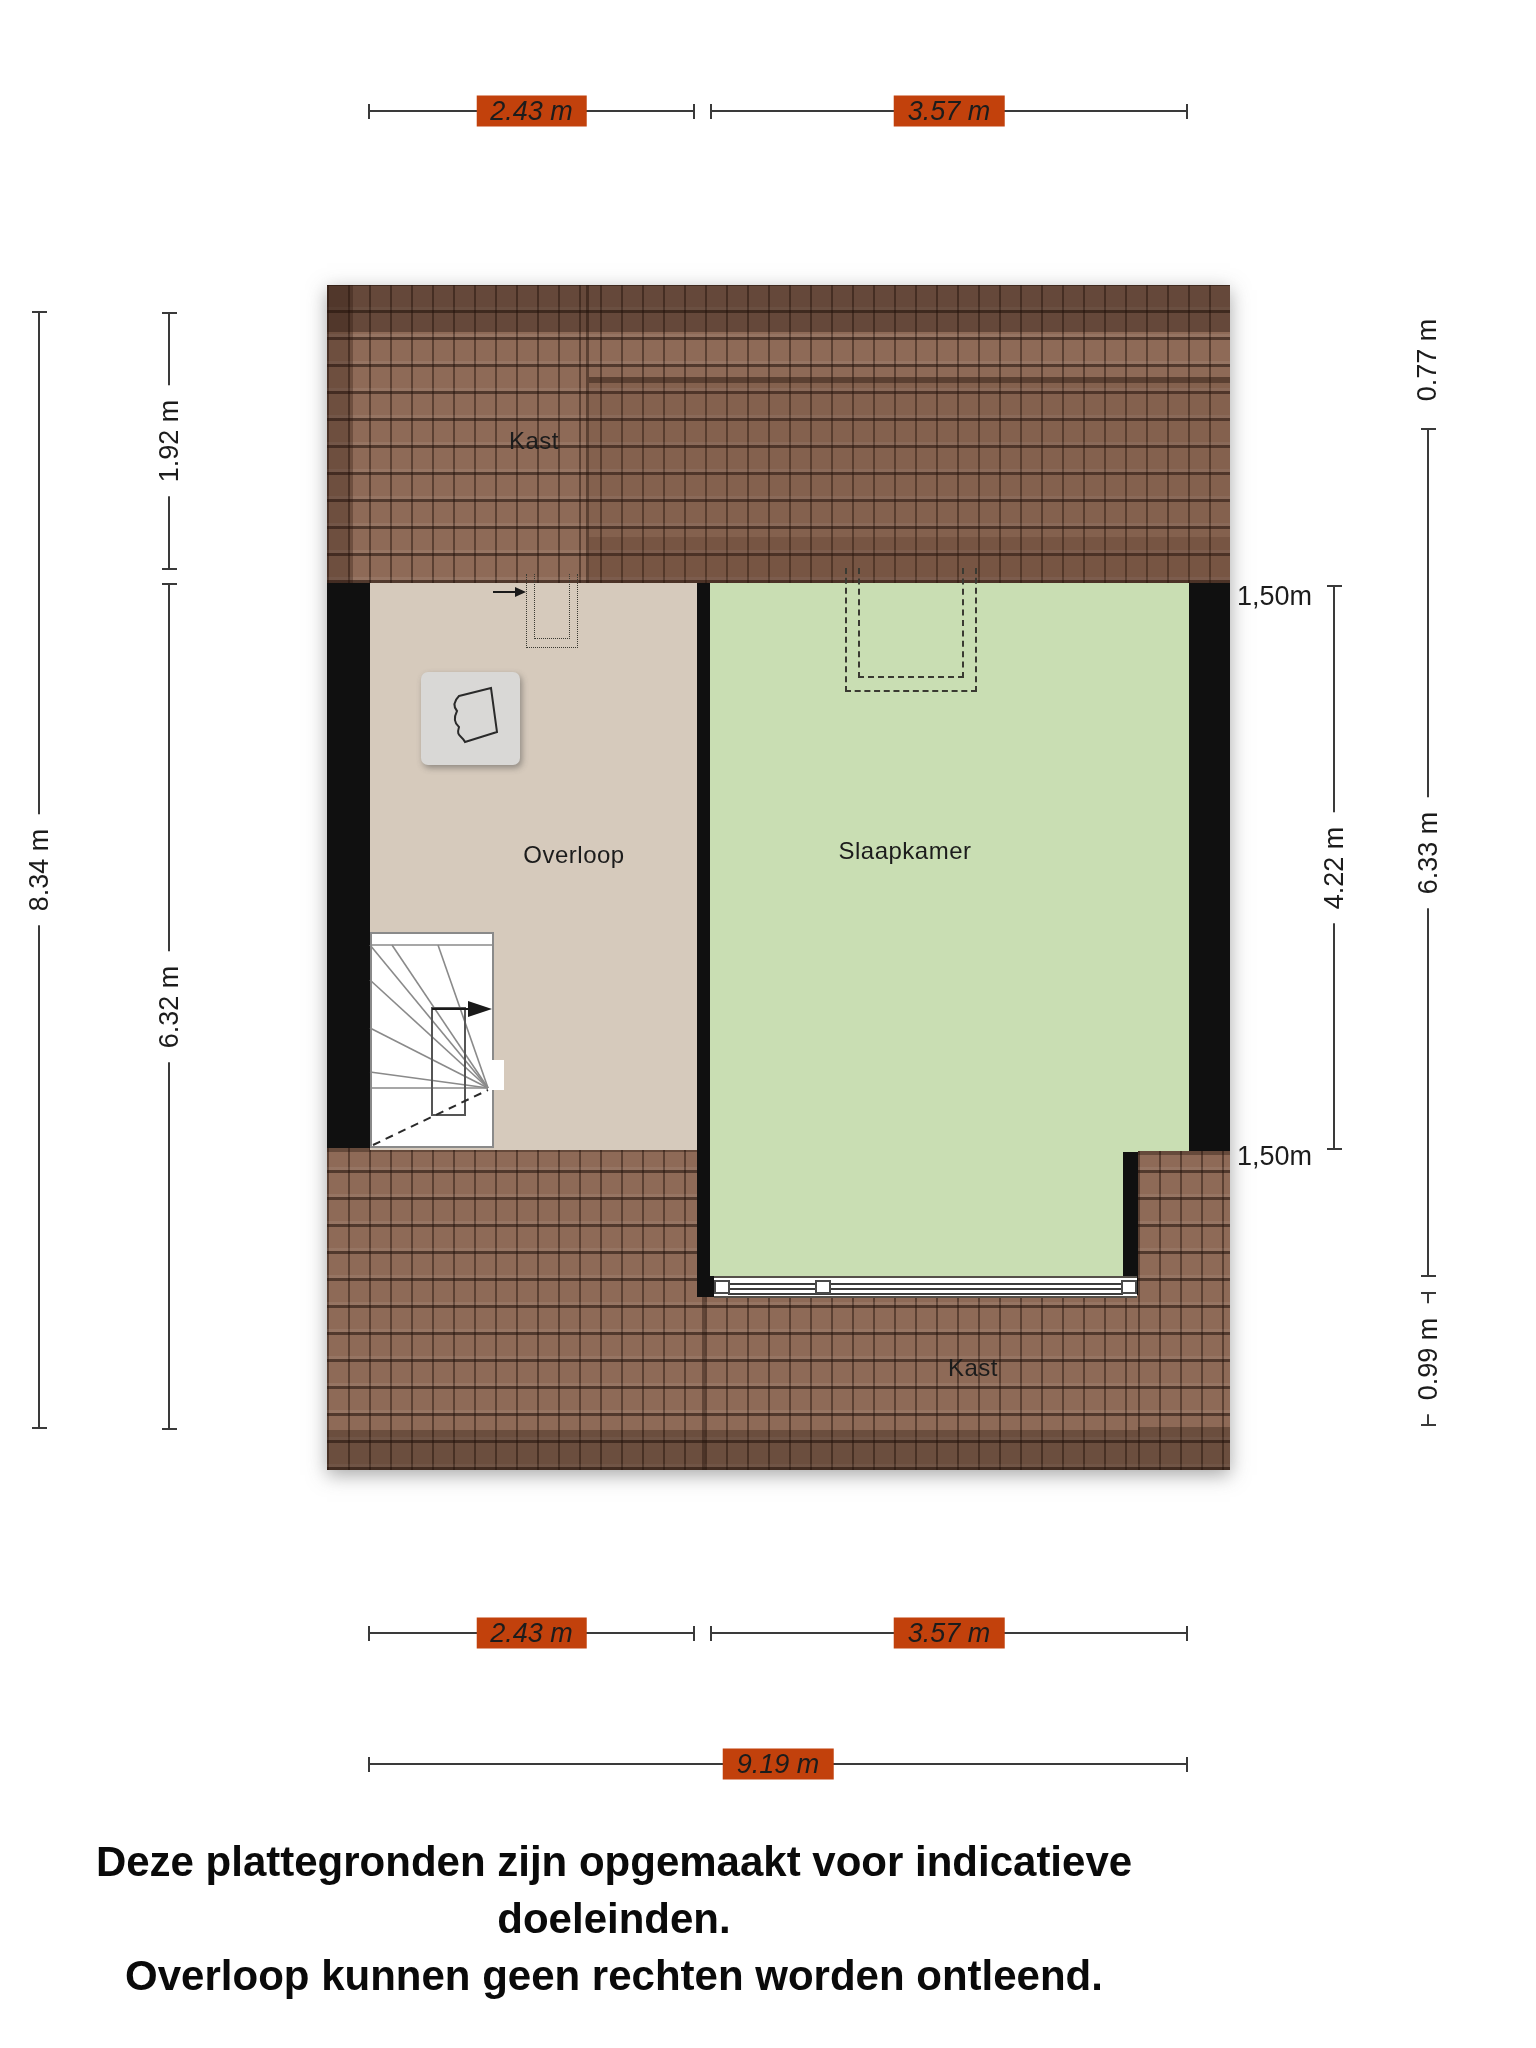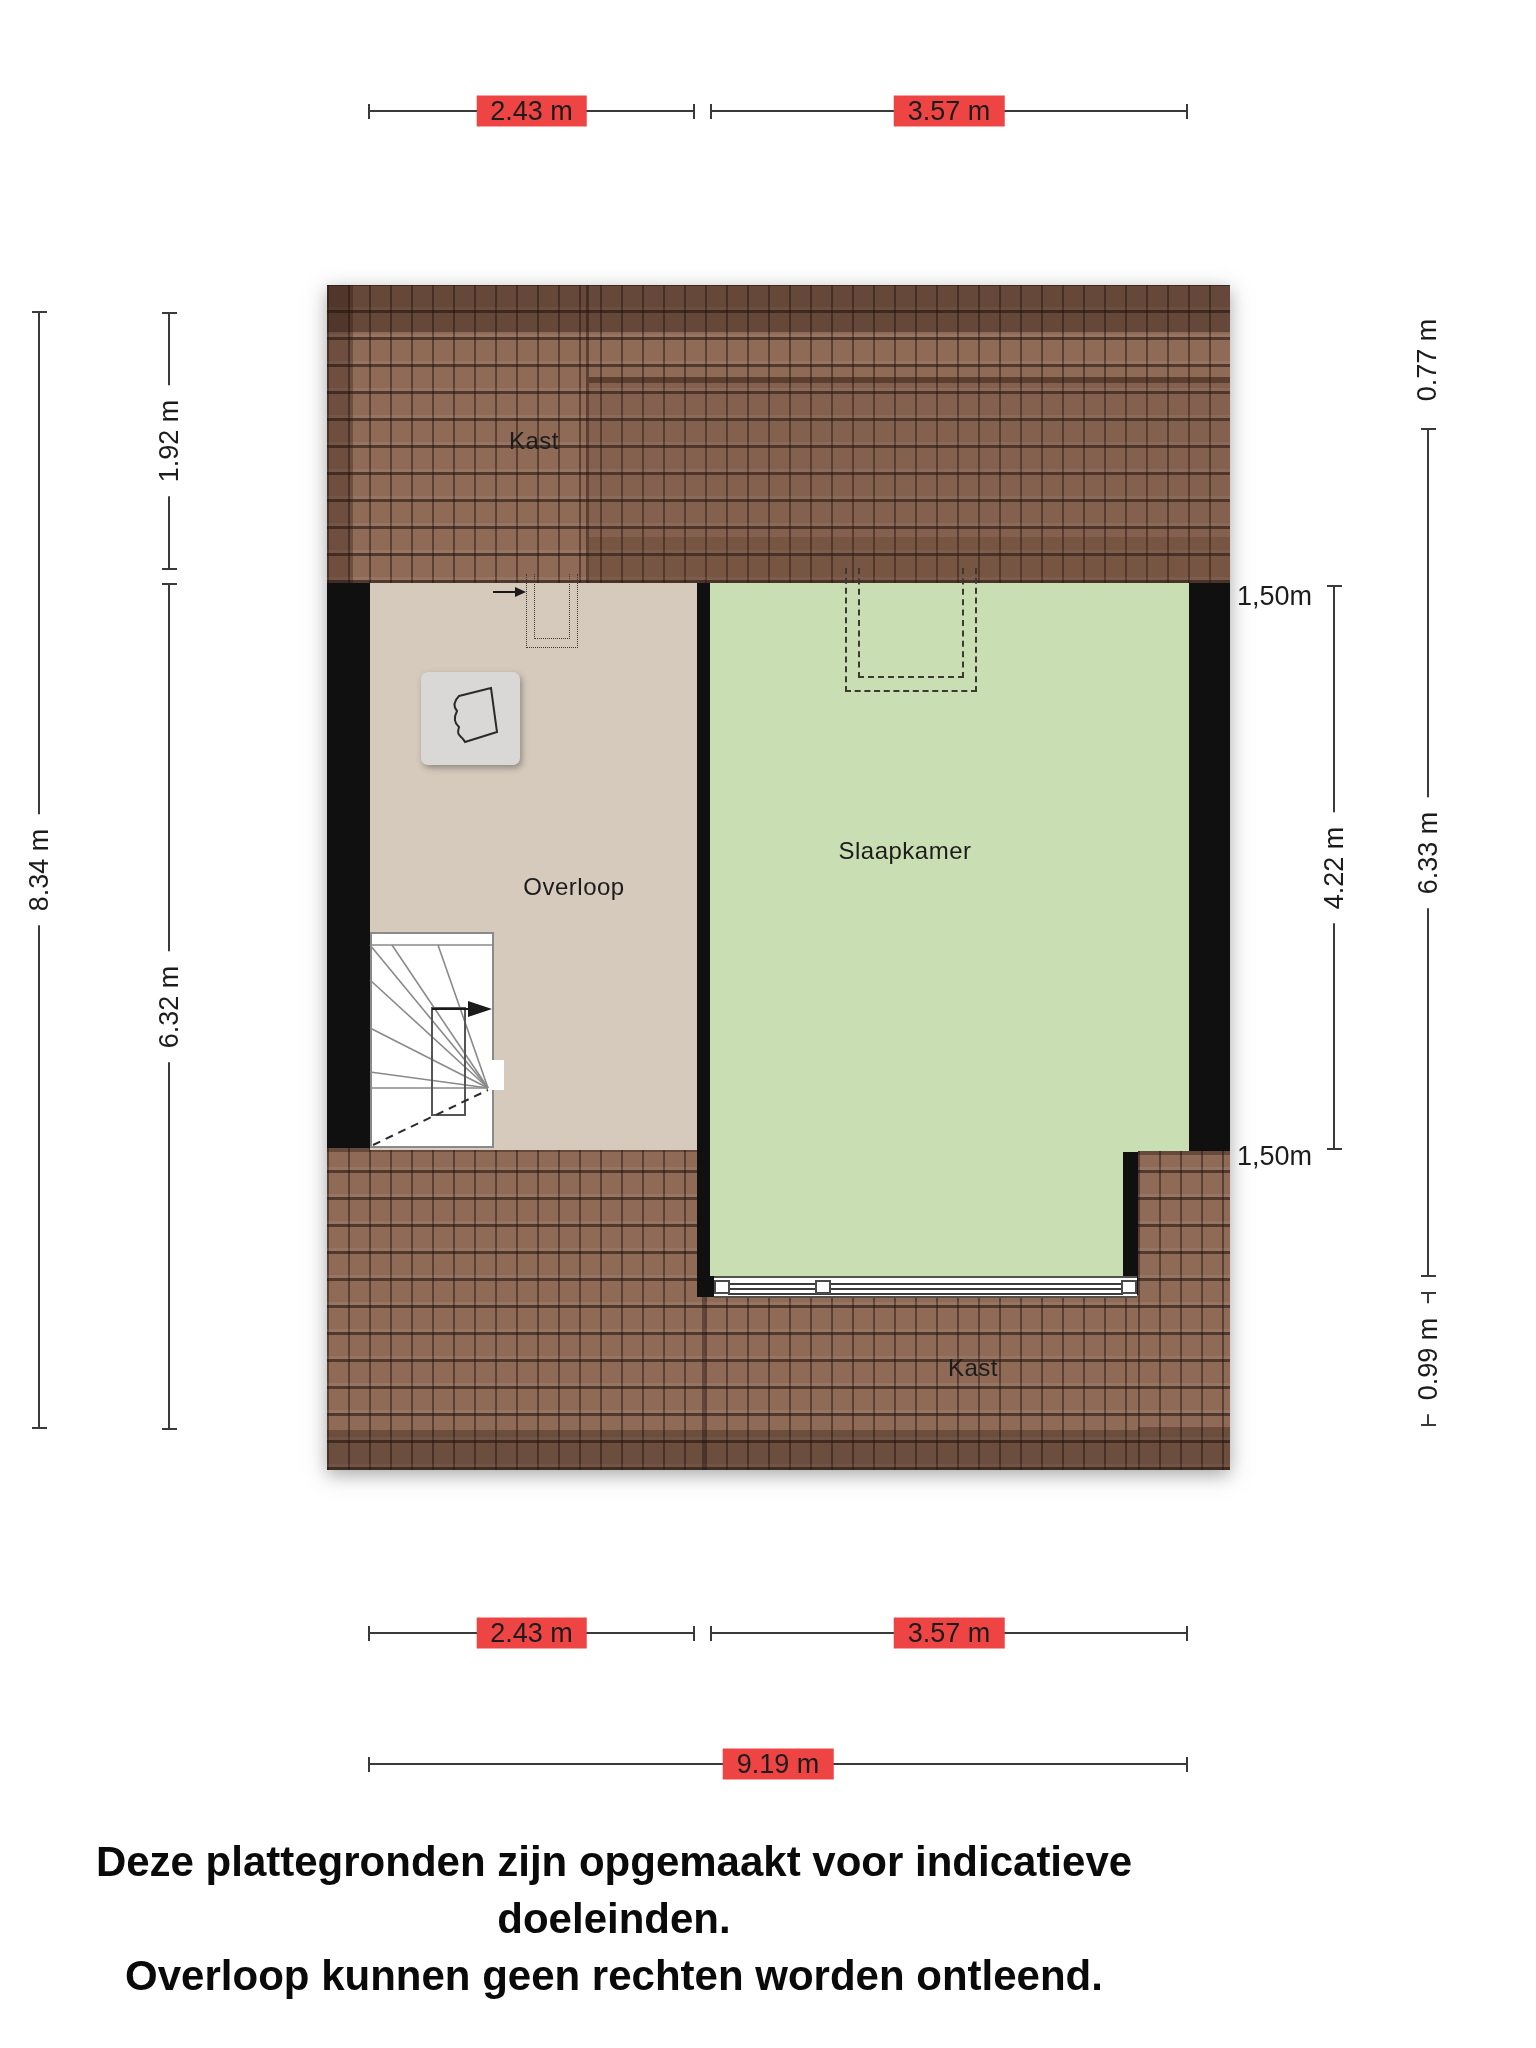--- a/index.html
+++ b/index.html
@@ -28,21 +28,21 @@
 
   
   .room-label{position:absolute;transform:translate(-50%,-50%);font-size:24px;letter-spacing:.5px;white-space:nowrap;}
   .knee-label{position:absolute;font-size:27px;white-space:nowrap;transform:translate(0,-50%);}
 
   
   .hdim{position:absolute;height:0;border-top:2px solid var(--dim);}
   .hdim::before,.hdim::after{content:"";position:absolute;top:-8px;width:2px;height:15px;background:var(--dim);}
   .hdim::before{left:0;} .hdim::after{right:0;}
   .hdim>span{position:absolute;left:50%;top:-1px;transform:translate(-50%,-50%);
-             background:#ef4444;padding:0 14px;font-size:27px;white-space:nowrap;}
+             background:#c2410c;padding:0 14px;font-size:27px;white-space:nowrap;font-style:italic;}
 
   .vdim{position:absolute;width:0;border-left:2px solid var(--dim);}
   .vdim::before,.vdim::after{content:"";position:absolute;left:-8px;height:2px;width:15px;background:var(--dim);}
   .vdim::before{top:0;} .vdim::after{bottom:0;}
   .vdim>span{position:absolute;top:50%;left:-1px;transform:translate(-50%,-50%) rotate(-90deg);
              background:#fff;padding:0 14px;font-size:27px;white-space:nowrap;}
   .vlabel{position:absolute;transform:translate(-50%,-50%) rotate(-90deg);font-size:27px;white-space:nowrap;}
 
   
   .dashed-box{position:absolute;border:2px dashed #3a3a32;border-top:none;}
@@ -125,21 +125,21 @@
     <div class="dashed-box" style="left:518px;top:283px;width:128px;height:122px;"></div>
     <div class="dashed-box" style="left:531px;top:283px;width:102px;height:108px;"></div>
 
     <div class="furniture" style="left:94px;top:387px;width:99px;height:93px;">
       <svg width="99" height="93" viewBox="0 0 99 93" style="position:absolute;left:0;top:0;">
         <path d="M38,24 L70,16 L76,60 L44,70 C40,62 35,65 38,55 C33,51 33,45 36,39 C31,33 35,27 38,24 Z" fill="none" stroke="#2a2a2a" stroke-width="2"></path>
       </svg>
     </div>
 
     <div class="room-label" style="left:207px;top:156px;">Kast</div>
-    <div class="room-label" style="left:247px;top:602px;">Overloop</div>
+    <div class="room-label" style="left:247px;top:570px;">Overloop</div>
     <div class="room-label" style="left:578px;top:566px;">Slaapkamer</div>
     <div class="room-label" style="left:646px;top:1083px;">Kast</div>
   </div>
 
   <div class="hdim" style="left:368px;top:110px;width:327px;">
     <span>2.43 m</span>
     </div>
   <div class="hdim" style="left:710px;top:110px;width:478px;">
     <span>3.57 m</span>
     </div>

